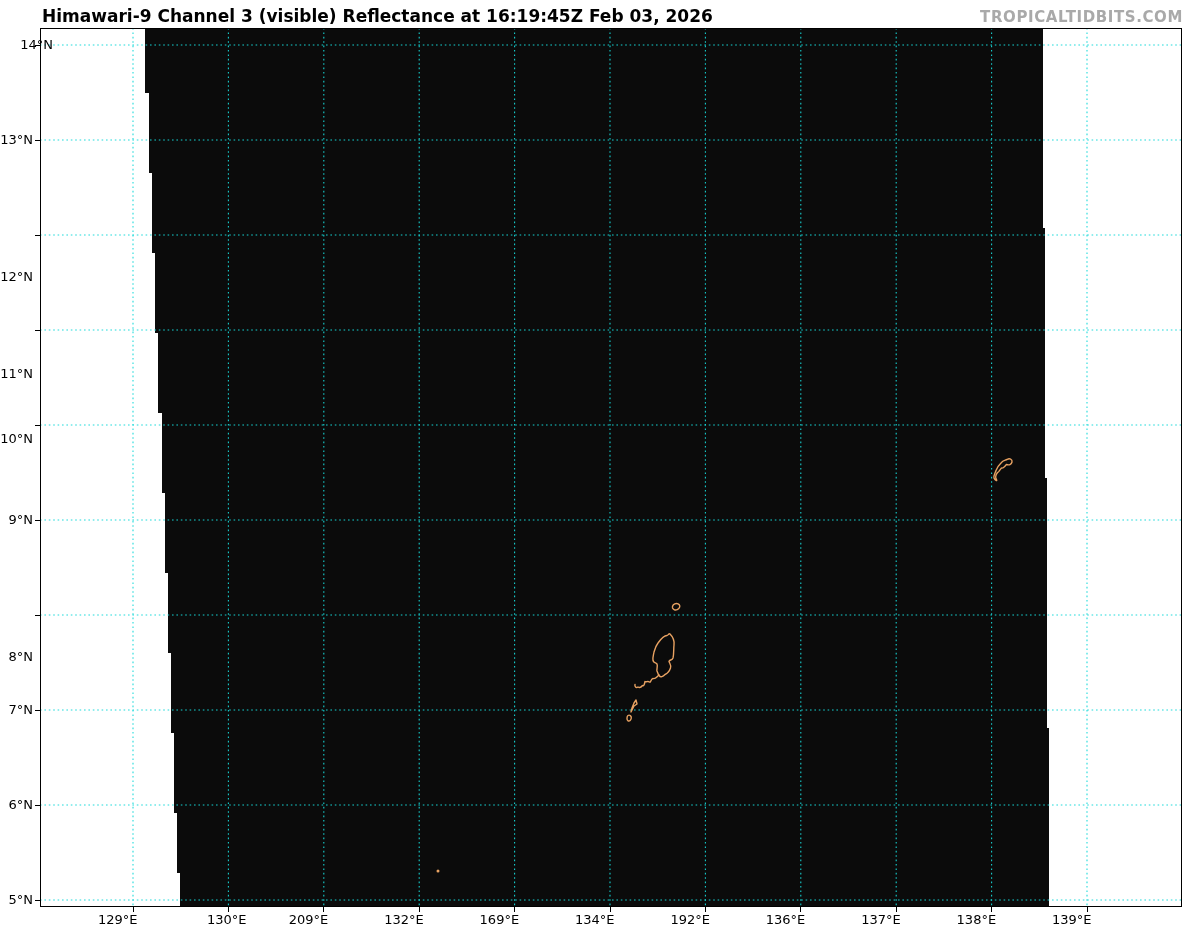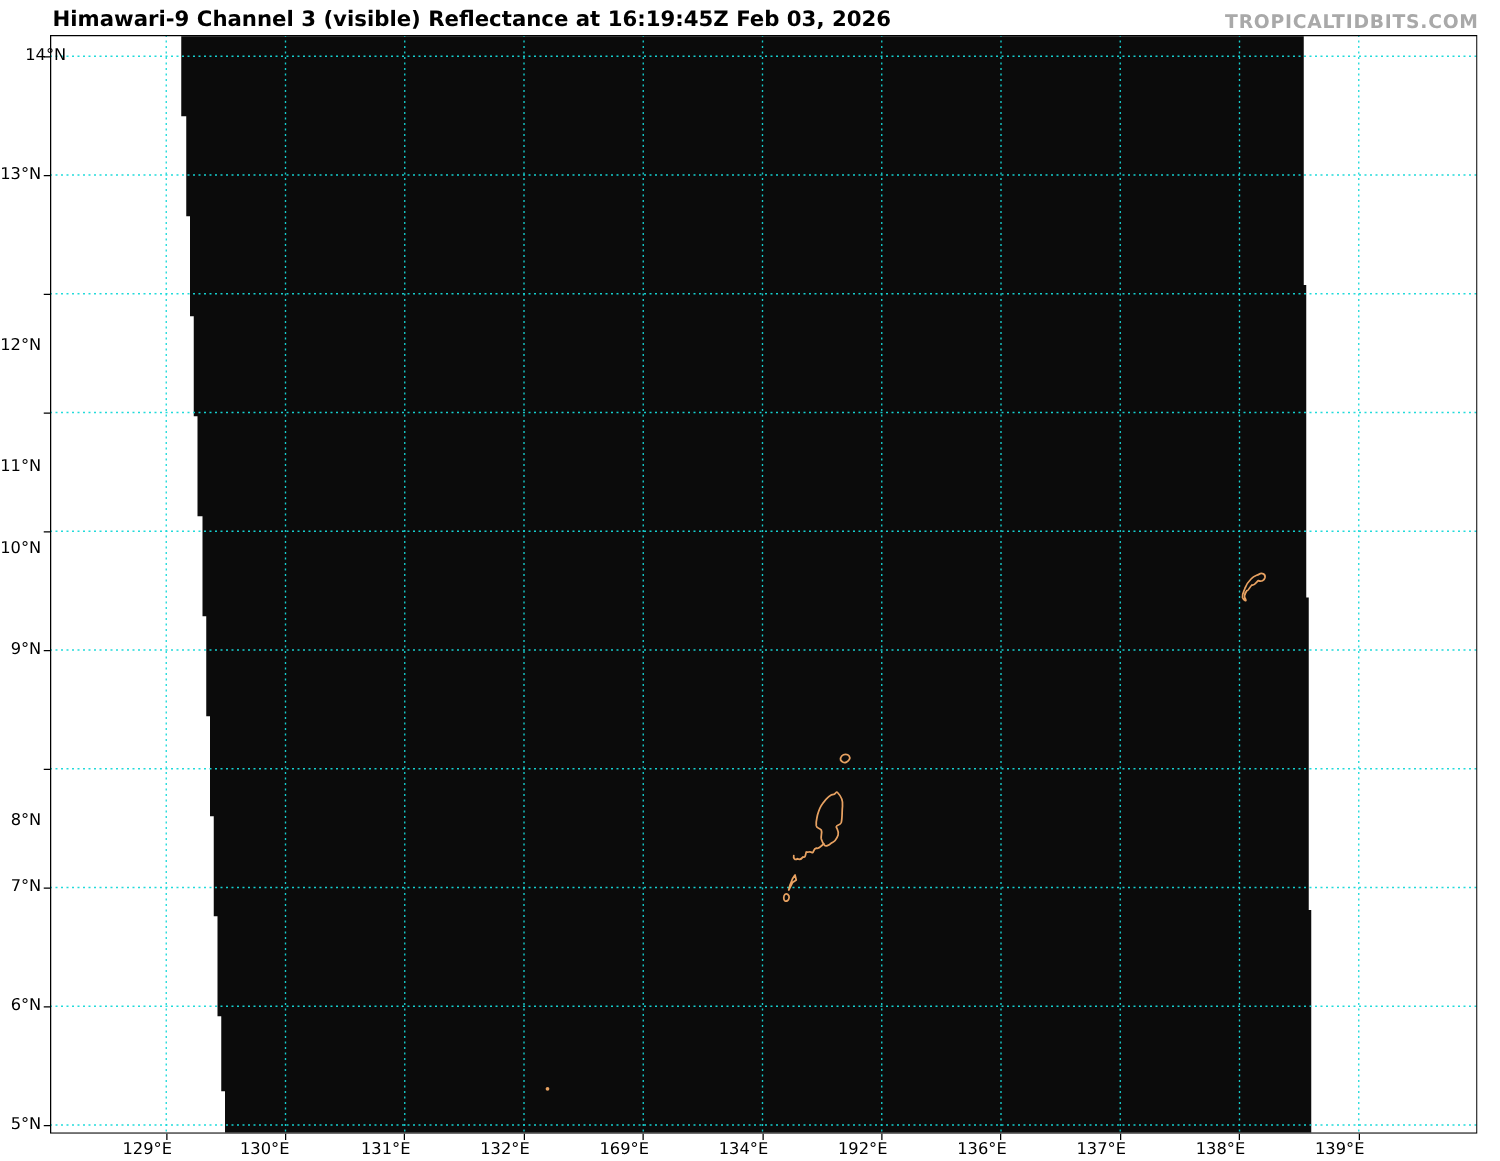--- a/index.html
+++ b/index.html
@@ -86,23 +86,23 @@
       <div class="ytick-label" style="top: 606px; margin-top: 42px;">8°N</div>
       <div class="ytick-mark" style="top: 709.5px;"></div>
       <div class="ytick-label" style="top: 701px;">7°N</div>
       <div class="ytick-mark" style="top: 804.5px;"></div>
       <div class="ytick-label" style="top: 796px;">6°N</div>
       <div class="ytick-mark" style="top: 899.5px;"></div>
       <div class="ytick-label" style="top: 891px;">5°N</div>
       <div class="xtick-mark" style="left: 132.5px;"></div>
       <div class="xtick-label" style="left: 98px;">129°E</div>
       <div class="xtick-mark" style="left: 227.9px;"></div>
-      <div class="xtick-label" style="left: 192px;">130°E</div>
+      <div class="xtick-label" style="left: 207px;">130°E</div>
       <div class="xtick-mark" style="left: 323.3px;"></div>
-      <div class="xtick-label" style="left: 288.8px;">131°E</div>
+      <div class="xtick-label" style="left: 288.8px;">209°E</div>
       <div class="xtick-mark" style="left: 418.7px;"></div>
       <div class="xtick-label" style="left: 384.2px;">132°E</div>
       <div class="xtick-mark" style="left: 514.1px;"></div>
       <div class="xtick-label" style="left: 479.6px;">169°E</div>
       <div class="xtick-mark" style="left: 609.5px;"></div>
       <div class="xtick-label" style="left: 575px;">134°E</div>
       <div class="xtick-mark" style="left: 704.9px;"></div>
       <div class="xtick-label" style="left: 670.4px;">192°E</div>
       <div class="xtick-mark" style="left: 800.3px;"></div>
       <div class="xtick-label" style="left: 765.8px;">136°E</div>

